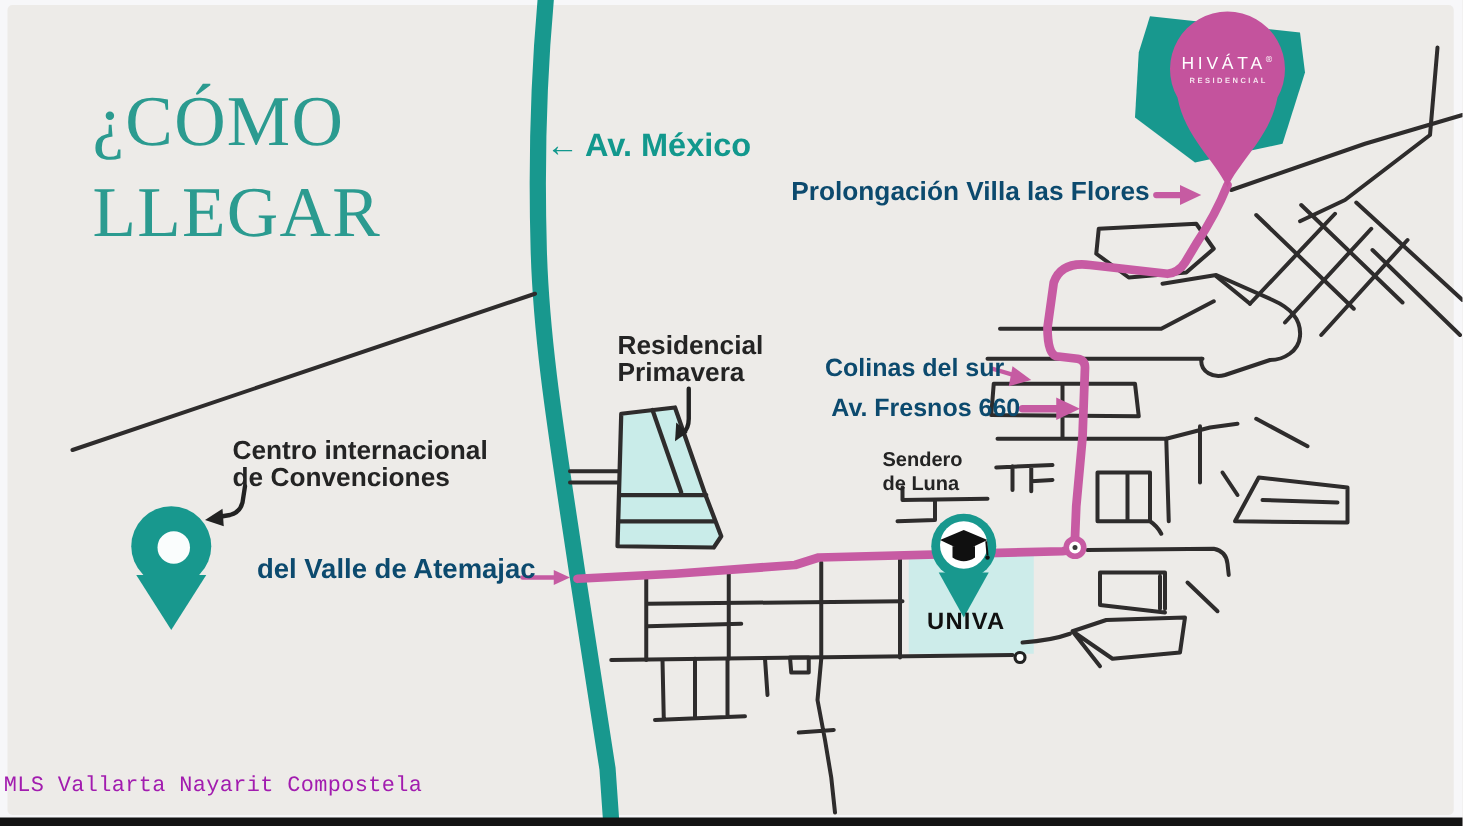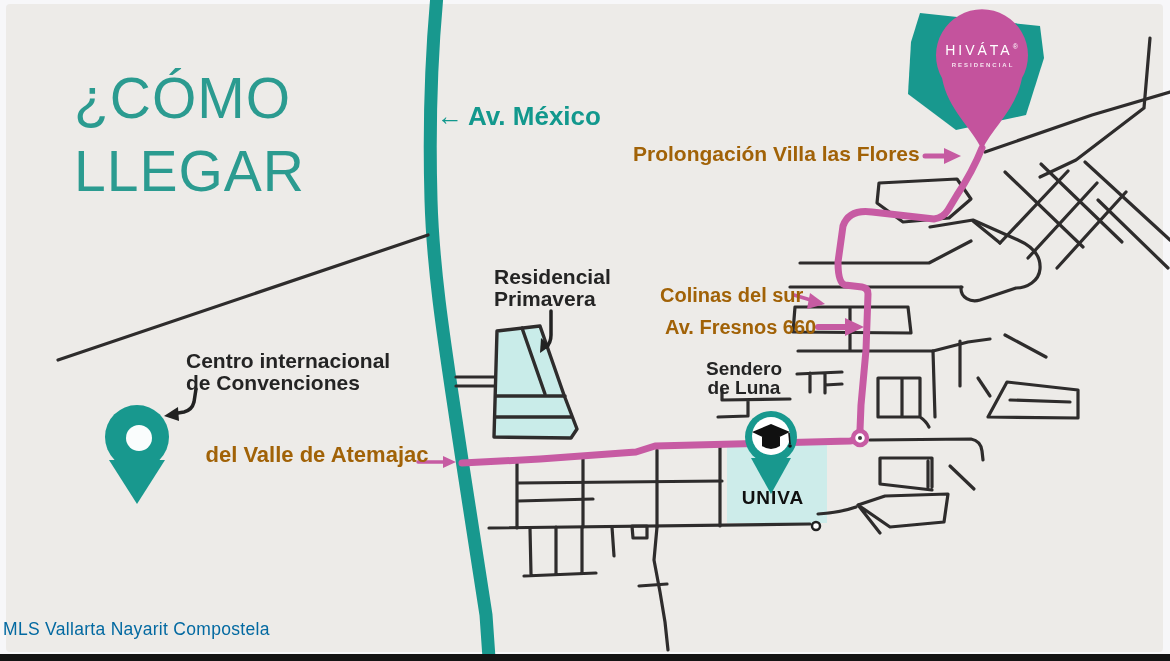--- a/index.html
+++ b/index.html
@@ -1,39 +1,39 @@
 <!DOCTYPE html>
 <html><head>
 <meta charset="utf-8">
 <style>
   html,body{margin:0;padding:0;}
   body{width:1170px;height:661px;position:relative;overflow:hidden;background:#f7f7f9;
        font-family:"Liberation Sans","DejaVu Sans",sans-serif;}
   #map-bg{position:absolute;left:6px;top:4px;width:1157px;height:648px;background:#edebe8;border-radius:4px;}
   svg{position:absolute;left:0;top:0;}
   .lbl{position:absolute;font-weight:700;white-space:nowrap;}
-  .pink{color:#a16207;}
+  .pink{color:#0c4a6e;}
   .tealtxt{color:#12988d;}
   .blk{color:#242424;}
-  #title{position:absolute;left:74px;top:62px;font-family:Liberation Sans, sans-serif;
+  #title{position:absolute;left:74px;top:62px;font-family:Liberation Serif, serif;
          font-weight:400;font-size:57px;line-height:1.28;color:#2b9b90;letter-spacing:1px;}
   #av-mexico{left:437px;top:101px;font-size:26px;display:flex;gap:5px;}
   #prolongacion{left:633px;top:142px;font-size:21px;}
   #colinas{left:660px;top:284px;font-size:20px;}
   #fresnos{left:665px;top:316px;font-size:20px;}
-  #sendero{left:706px;top:359px;font-size:19px;line-height:19px;text-align:center;}
+  #sendero{left:706px;top:359px;font-size:16px;line-height:19px;}
   #centro{left:186px;top:350px;font-size:21px;line-height:22px;}
   #calle{left:198px;top:442px;width:238px;text-align:center;font-size:22px;line-height:26px;white-space:normal;}
   #univa-label{left:728px;top:487px;width:90px;text-align:center;font-size:19px;letter-spacing:1px;color:#101010;}
   #residencial{left:494px;top:266px;font-size:21px;line-height:22px;}
   #hivata-name{position:absolute;left:927px;top:42px;width:112px;text-align:center;color:#ffffff;
                font-size:14px;letter-spacing:3px;font-weight:500;}
   #hivata-sub{position:absolute;left:927px;top:62px;width:112px;text-align:center;color:#f6e3ef;
               font-size:6px;letter-spacing:2px;font-weight:700;}
-  #watermark{position:absolute;left:3px;top:619px;font-size:17.5px;font-weight:400;color:#0369a1;letter-spacing:0.3px;}
+  #watermark{position:absolute;left:3px;top:619px;font-size:17.5px;font-weight:400;color:#a21caf;letter-spacing:0.3px;font-family:Liberation Mono, monospace;}
   #bottom-bar{position:absolute;left:0;bottom:0;width:1170px;height:7px;background:#141414;}
   .reg{font-size:7px;vertical-align:super;}
 </style>
 </head>
 <body>
 
 <div id="map-bg"></div>
 
 <svg width="1170" height="661" viewBox="0 0 1170 661">
 

